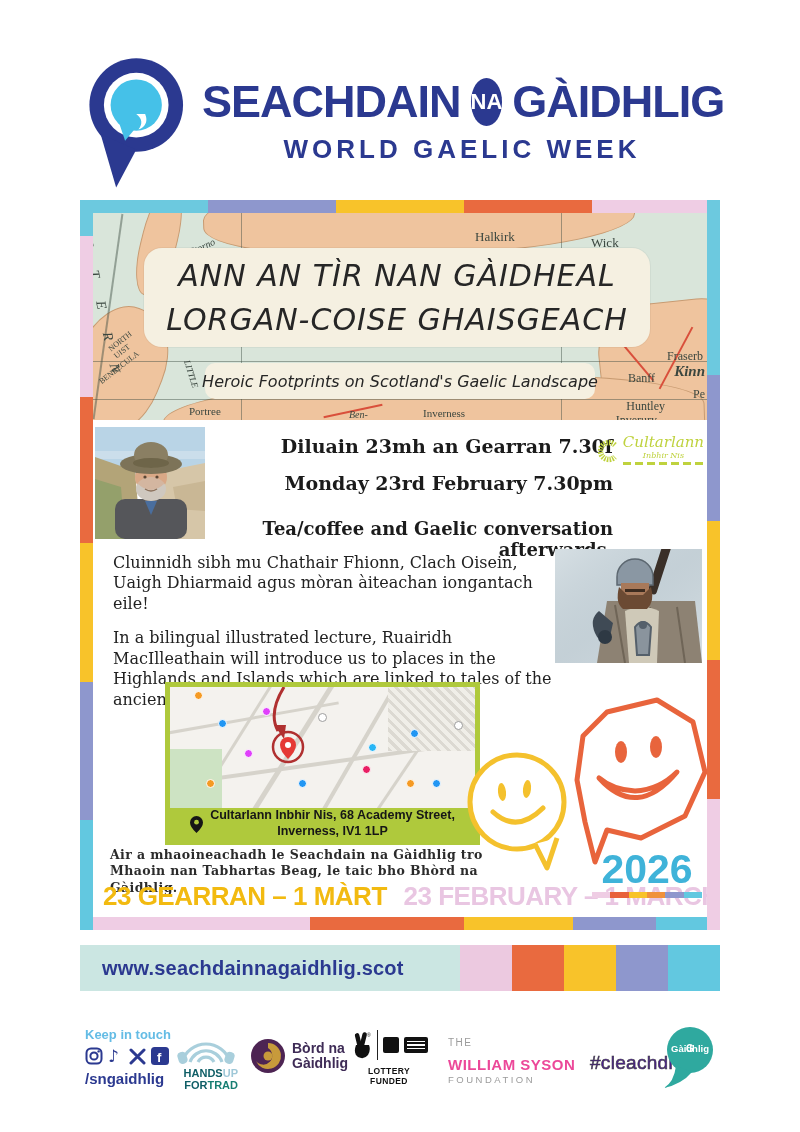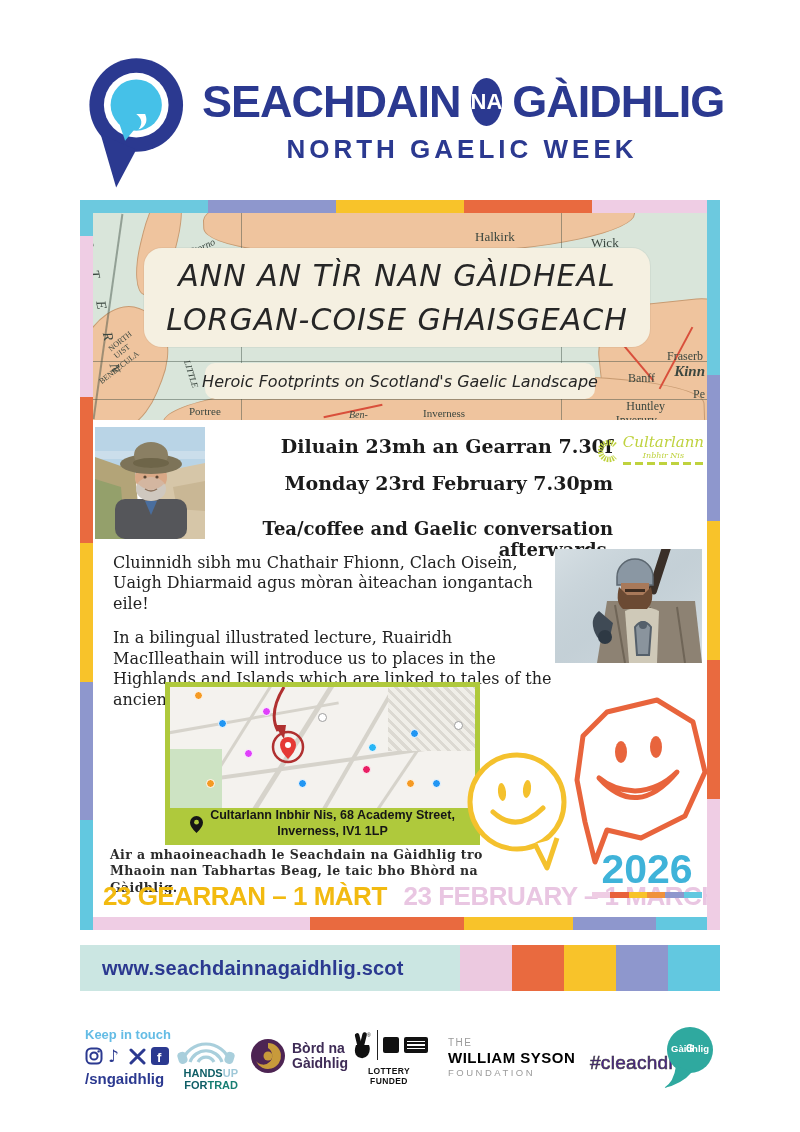--- a/index.html
+++ b/index.html
@@ -111,21 +111,21 @@
   .lottery{position:absolute;left:348px;top:1028px;width:82px;text-align:center;}
   .lottery-row{display:flex;align-items:center;justify-content:center;gap:5px;height:34px;}
   .lot-div{width:1.5px;height:30px;background:#222;}
   .lot-block1{width:16px;height:16px;background:#111;border-radius:2px;}
   .lot-block2{width:24px;height:16px;background:#111;border-radius:2px;display:flex;flex-direction:column;justify-content:center;gap:2px;padding:0 3px;box-sizing:border-box;}
   .lot-block2 i{display:block;height:1.5px;background:#fff;}
   .lottery-cap{margin-top:4px;font-size:8.5px;font-weight:700;color:#111;letter-spacing:.4px;}
 
   .syson{position:absolute;left:448px;top:1037px;width:136px;color:#9b9b9b;}
   .syson-the{font-size:10px;letter-spacing:1.5px;}
-  .syson-name{font-size:15px;font-weight:700;color:#000000;letter-spacing:.5px;margin-top:1px;white-space:nowrap;}
+  .syson-name{font-size:15px;font-weight:700;color:#ec4899;letter-spacing:.5px;margin-top:8px;white-space:nowrap;}
   .syson-found{font-size:9.5px;letter-spacing:2.5px;text-align:left;margin-top:1px;}
 
   .hashtag{position:absolute;left:590px;top:1052px;font-size:19px;font-weight:400;color:#4c1d95;
       -webkit-text-stroke:.6px #3d3d3d;letter-spacing:.3px;}
 
   .gbubble{position:absolute;left:662px;top:1026px;width:54px;height:64px;}
 </style>
 </head>
 <body>
 
@@ -139,21 +139,21 @@
       <circle cx="52" cy="44" r="23" fill="#45C1E8"></circle>
       <polygon points="36,58 42,76 52,64" fill="#45C1E8"></polygon>
       <path d="M52,52 q8,6 2,14 q10,-4 6,-14 z" fill="#ffffff"></path>
     </svg>
     <div class="logo-text">
       <div class="logo-row">
         <span class="logo-word">SEACHDAIN</span>
         <span class="logo-na">NA</span>
         <span class="logo-word">GÀIDHLIG</span>
       </div>
-      <div class="logo-sub">NORTH GAELIC WEEK</div>
+      <div class="logo-sub">WORLD GAELIC WEEK</div>
     </div>
   </div>
 
   <div class="poster">
     <div class="b b-top"></div>
     <div class="b b-bottom"></div>
     <div class="b b-left"></div>
     <div class="b b-right"></div>
 
     <div class="poster-inner">

